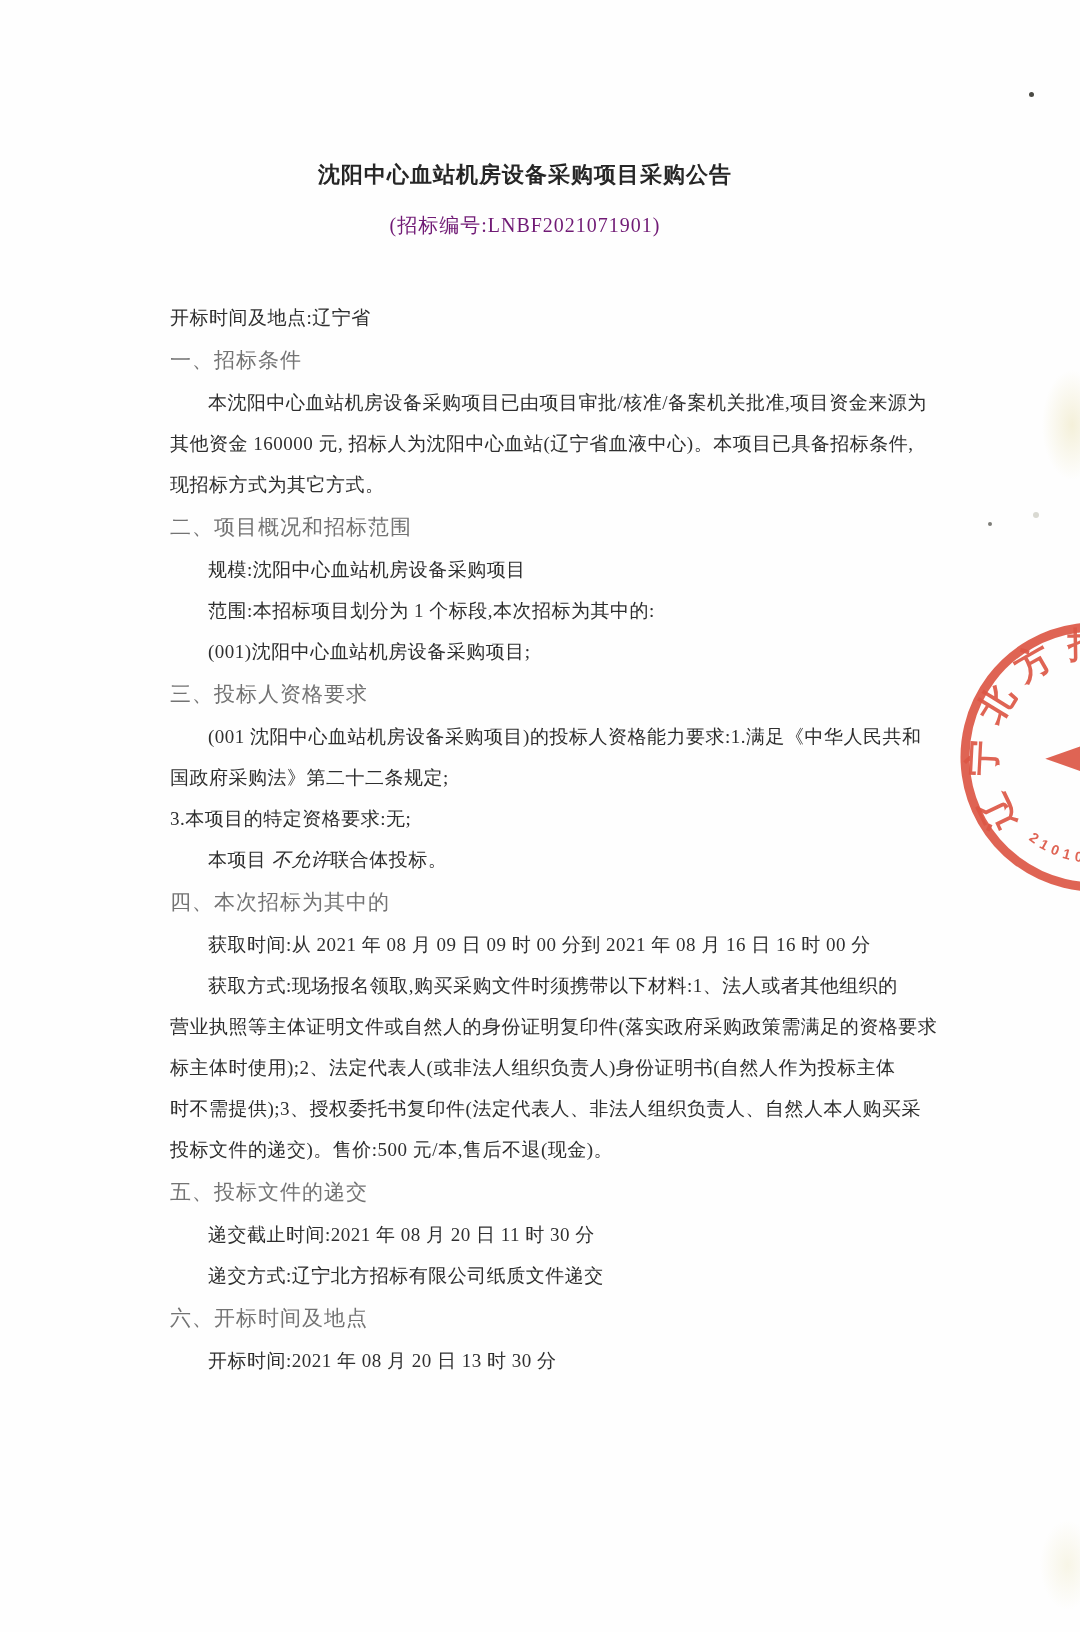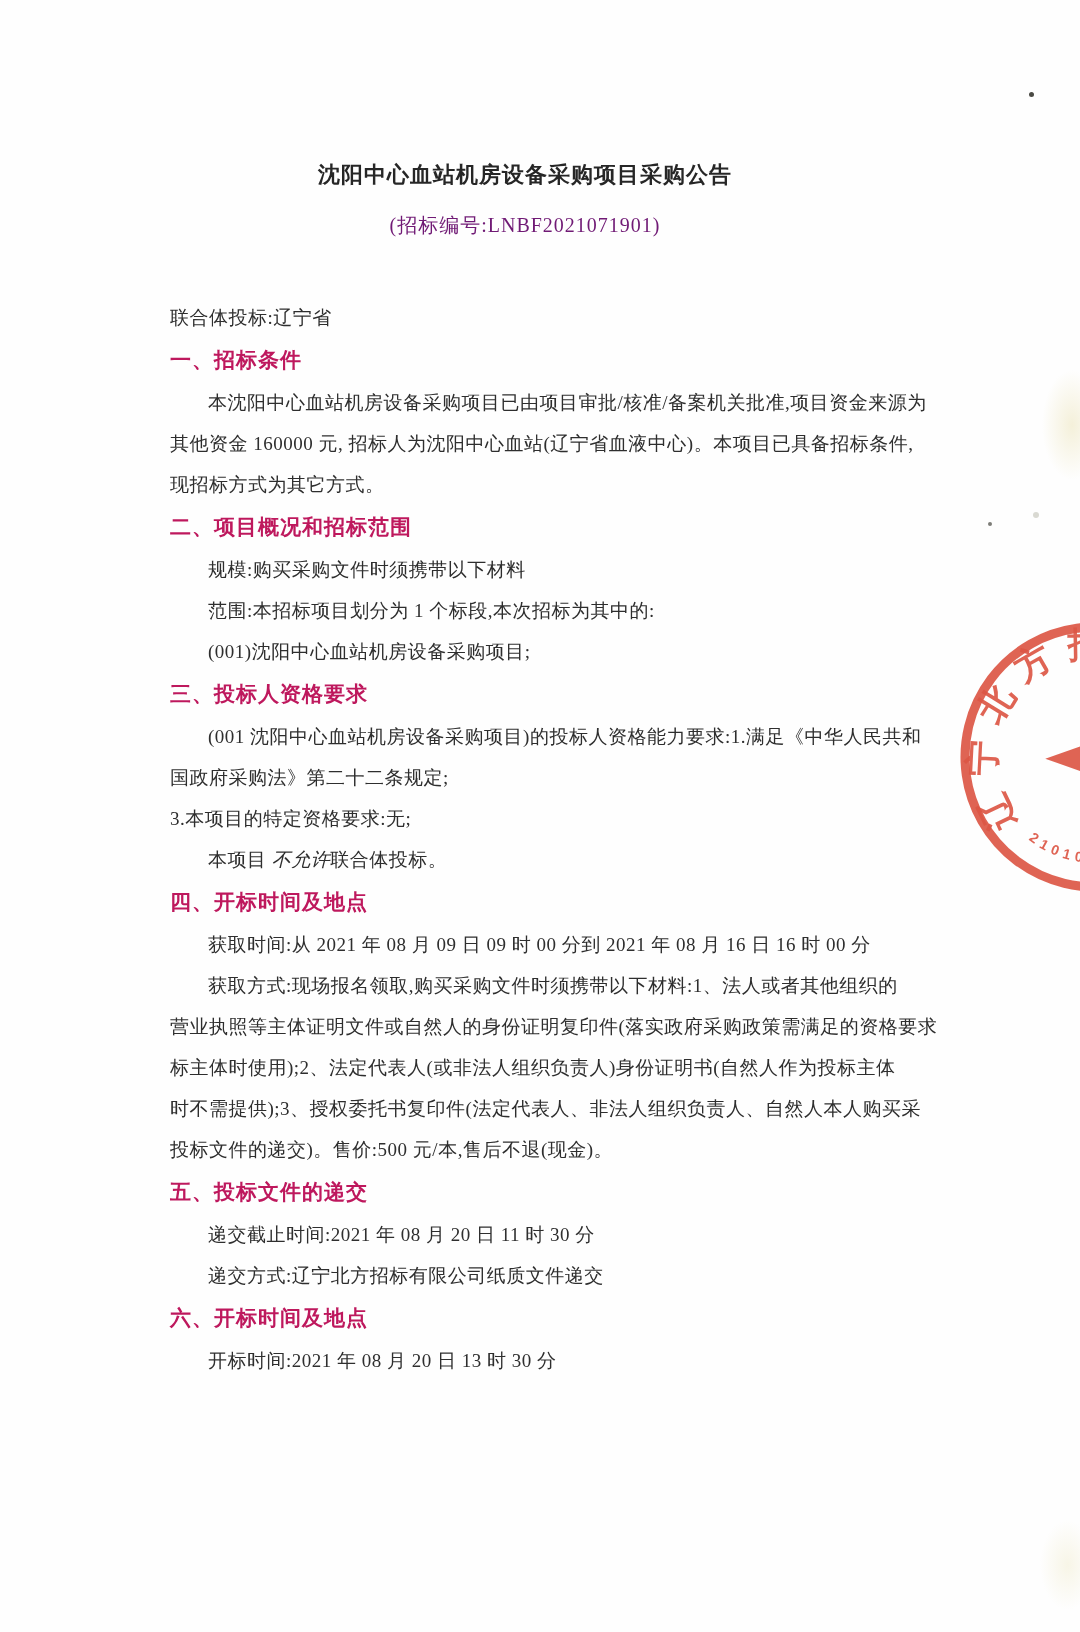--- a/index.html
+++ b/index.html
@@ -46,25 +46,25 @@
     line-height: 41px;
     height: 41px;
     letter-spacing: 0.5px;
     white-space: nowrap;
     color: #2e2e2e;
   }
   .line.indent { text-indent: 38px; }
   .heading {
     font-family: "Liberation Sans", "DejaVu Sans", sans-serif;
     font-size: 21px;
-    font-weight: 700;
+    font-weight: 400;
     line-height: 44px;
     height: 44px;
     letter-spacing: 1px;
-    color: #be185d;
+    color: #737373;
     white-space: nowrap;
   }
   .emph { font-style: italic; }
   
   .stamp {
     position: absolute;
     left: 935px;
     top: 597px;
     width: 320px;
     height: 320px;
@@ -95,39 +95,39 @@
 <body>
 
 <div class="page">
 
   <div class="title-block">
     <div class="doc-title">沈阳中心血站机房设备采购项目采购公告</div>
     <div class="doc-subtitle">(招标编号:LNBF2021071901)</div>
   </div>
 
   <div class="body-col">
-    <div class="line">联合体投标:辽宁省</div>
+    <div class="line">开标时间及地点:辽宁省</div>
 
     <div class="heading">一、招标条件</div>
     <div class="line indent">本沈阳中心血站机房设备采购项目已由项目审批/核准/备案机关批准,项目资金来源为</div>
     <div class="line">其他资金 160000 元, 招标人为沈阳中心血站(辽宁省血液中心)。本项目已具备招标条件,</div>
     <div class="line">现招标方式为其它方式。</div>
 
     <div class="heading">二、项目概况和招标范围</div>
-    <div class="line indent">规模:购买采购文件时须携带以下材料</div>
+    <div class="line indent">规模:沈阳中心血站机房设备采购项目</div>
     <div class="line indent">范围:本招标项目划分为 1 个标段,本次招标为其中的:</div>
     <div class="line indent">(001)沈阳中心血站机房设备采购项目;</div>
 
     <div class="heading">三、投标人资格要求</div>
     <div class="line indent">(001 沈阳中心血站机房设备采购项目)的投标人资格能力要求:1.满足《中华人民共和</div>
     <div class="line">国政府采购法》第二十二条规定;</div>
     <div class="line">3.本项目的特定资格要求:无;</div>
     <div class="line indent"><span>本项目 </span><span class="emph">不允许</span><span>联合体投标。</span></div>
 
-    <div class="heading">四、开标时间及地点</div>
+    <div class="heading">四、本次招标为其中的</div>
     <div class="line indent">获取时间:从 2021 年 08 月 09 日 09 时 00 分到 2021 年 08 月 16 日 16 时 00 分</div>
     <div class="line indent">获取方式:现场报名领取,购买采购文件时须携带以下材料:1、法人或者其他组织的</div>
     <div class="line">营业执照等主体证明文件或自然人的身份证明复印件(落实政府采购政策需满足的资格要求</div>
     <div class="line">标主体时使用);2、法定代表人(或非法人组织负责人)身份证明书(自然人作为投标主体</div>
     <div class="line">时不需提供);3、授权委托书复印件(法定代表人、非法人组织负责人、自然人本人购买采</div>
     <div class="line">投标文件的递交)。售价:500 元/本,售后不退(现金)。</div>
 
     <div class="heading">五、投标文件的递交</div>
     <div class="line indent">递交截止时间:2021 年 08 月 20 日 11 时 30 分</div>
     <div class="line indent">递交方式:辽宁北方招标有限公司纸质文件递交</div>

